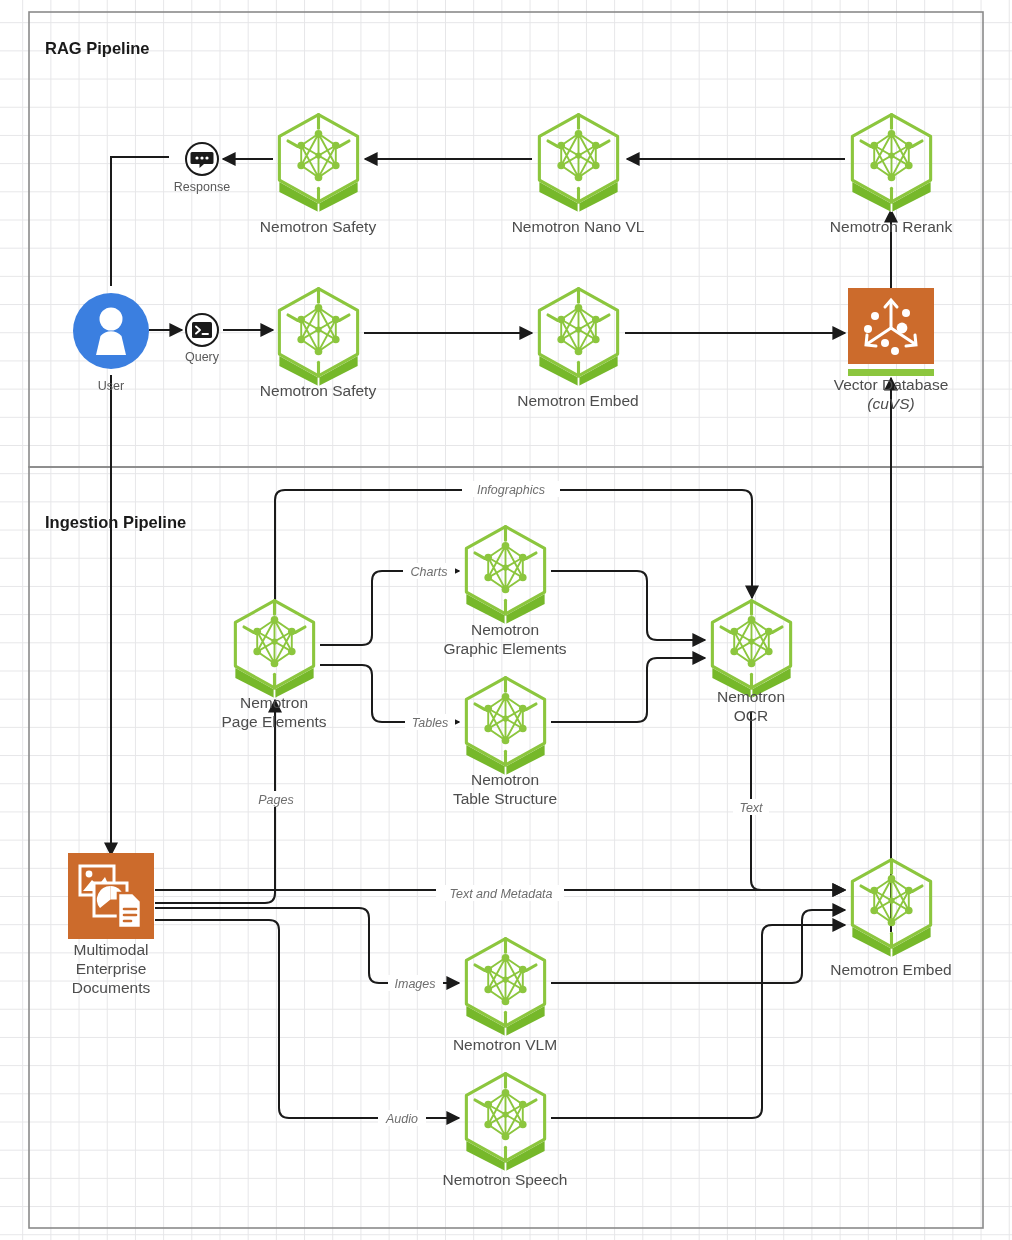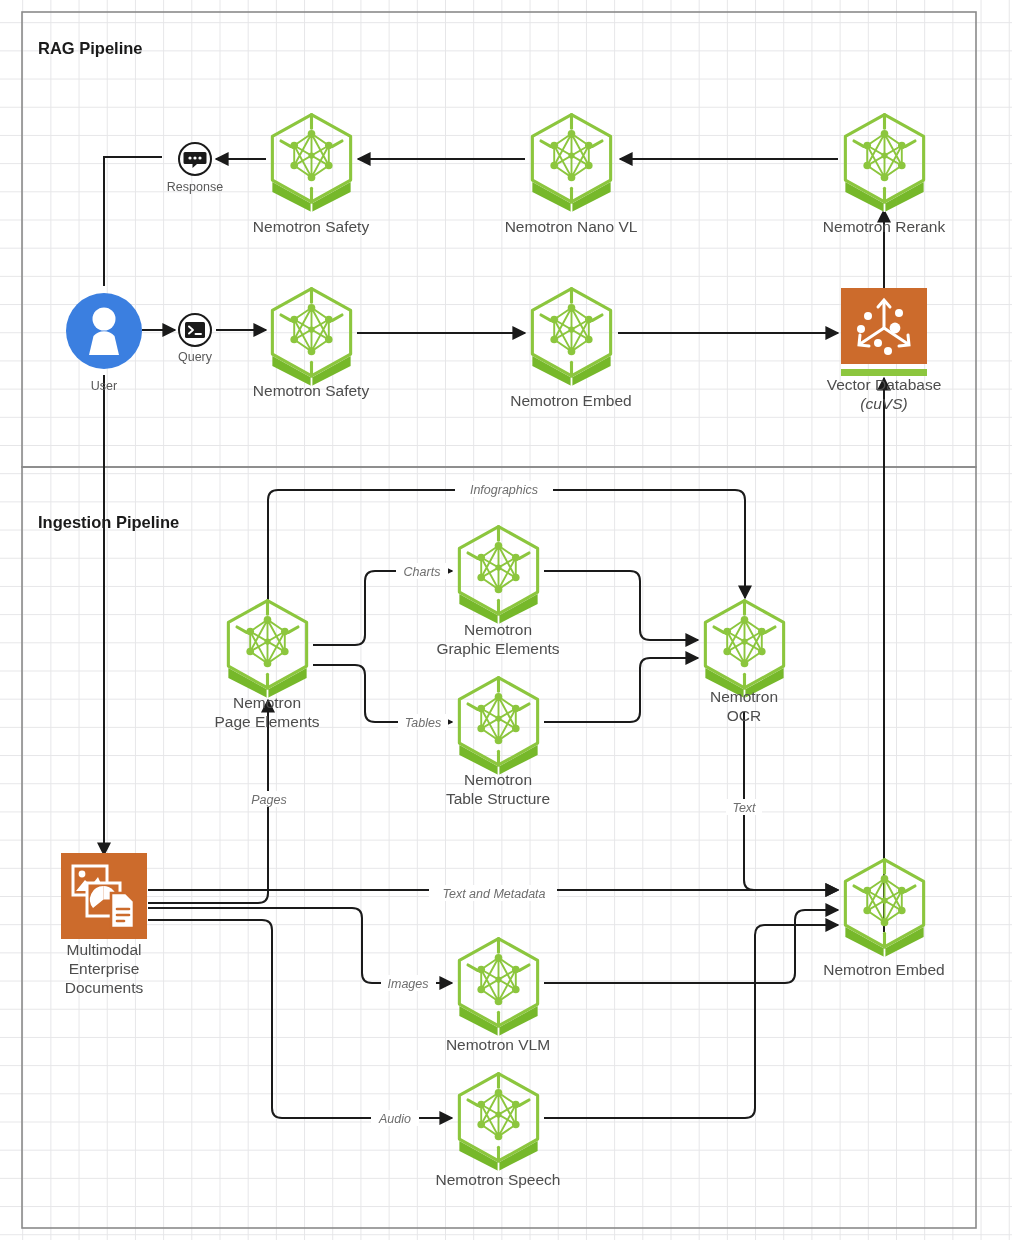--- a/index.html
+++ b/index.html
@@ -10,21 +10,21 @@
     overflow:hidden;
   }
   #stage{position:relative;width:1012px;height:1240px;}
   #grid{position:absolute;inset:0;
     background-image:
       linear-gradient(to right, #e6e6e8 1px, transparent 1px),
       linear-gradient(to bottom, #e6e6e8 1px, transparent 1px);
     background-size:28.2px 28.2px;
     background-position:-6px -6px;
   }
-  #layer{position:absolute;inset:0;}
+  #layer{position:absolute;inset:0;margin-left:7px;}
   svg{display:block;}
   .sect-title{font-size:16.5px;font-weight:bold;fill:#1a1a1a;}
   .node-label{font-size:15.5px;fill:#4d4d4d;}
   .node-label-sm{font-size:12.5px;fill:#595959;}
   .edge-label{font-size:12.5px;fill:#6e6e6e;font-style:italic;}
   .flow{fill:none;stroke:#1a1a1a;stroke-width:2;}
   .sectbox{fill:none;stroke:#8a8a8a;stroke-width:1.6;}
 </style>
 </head>
 <body>

